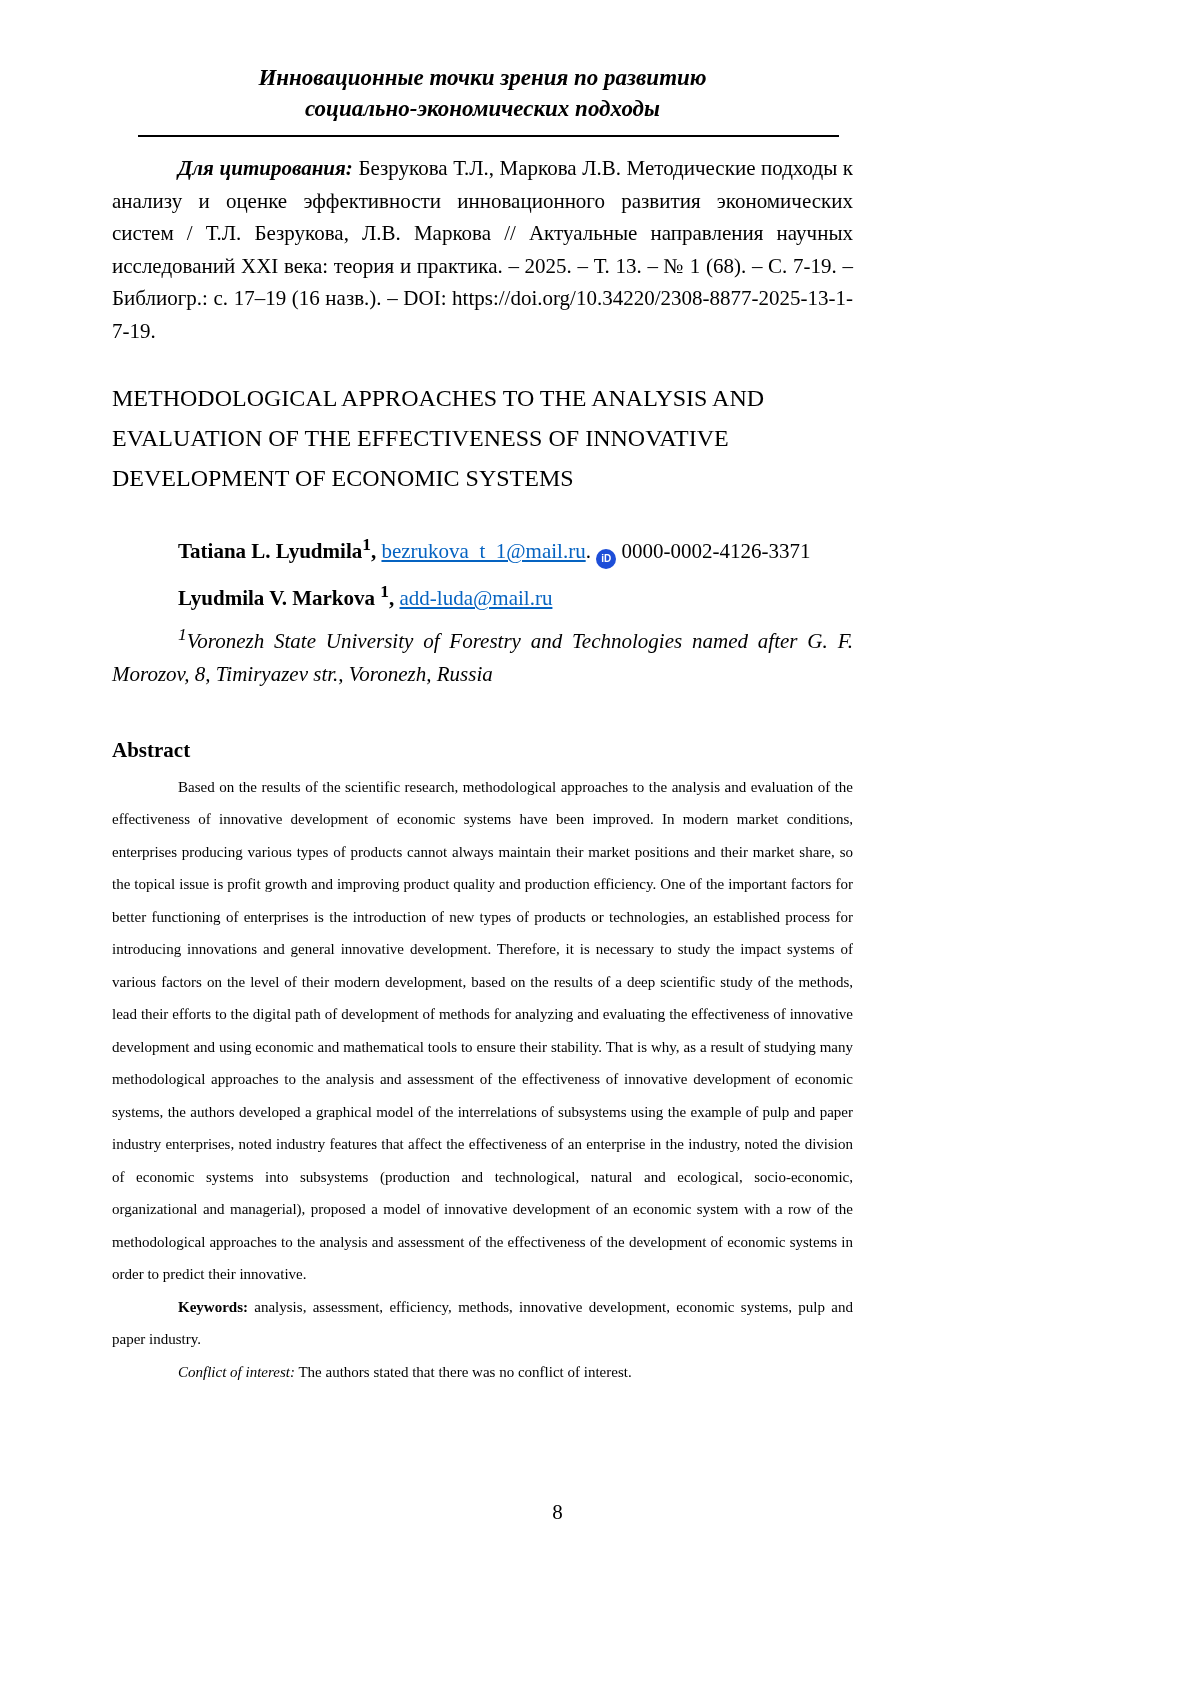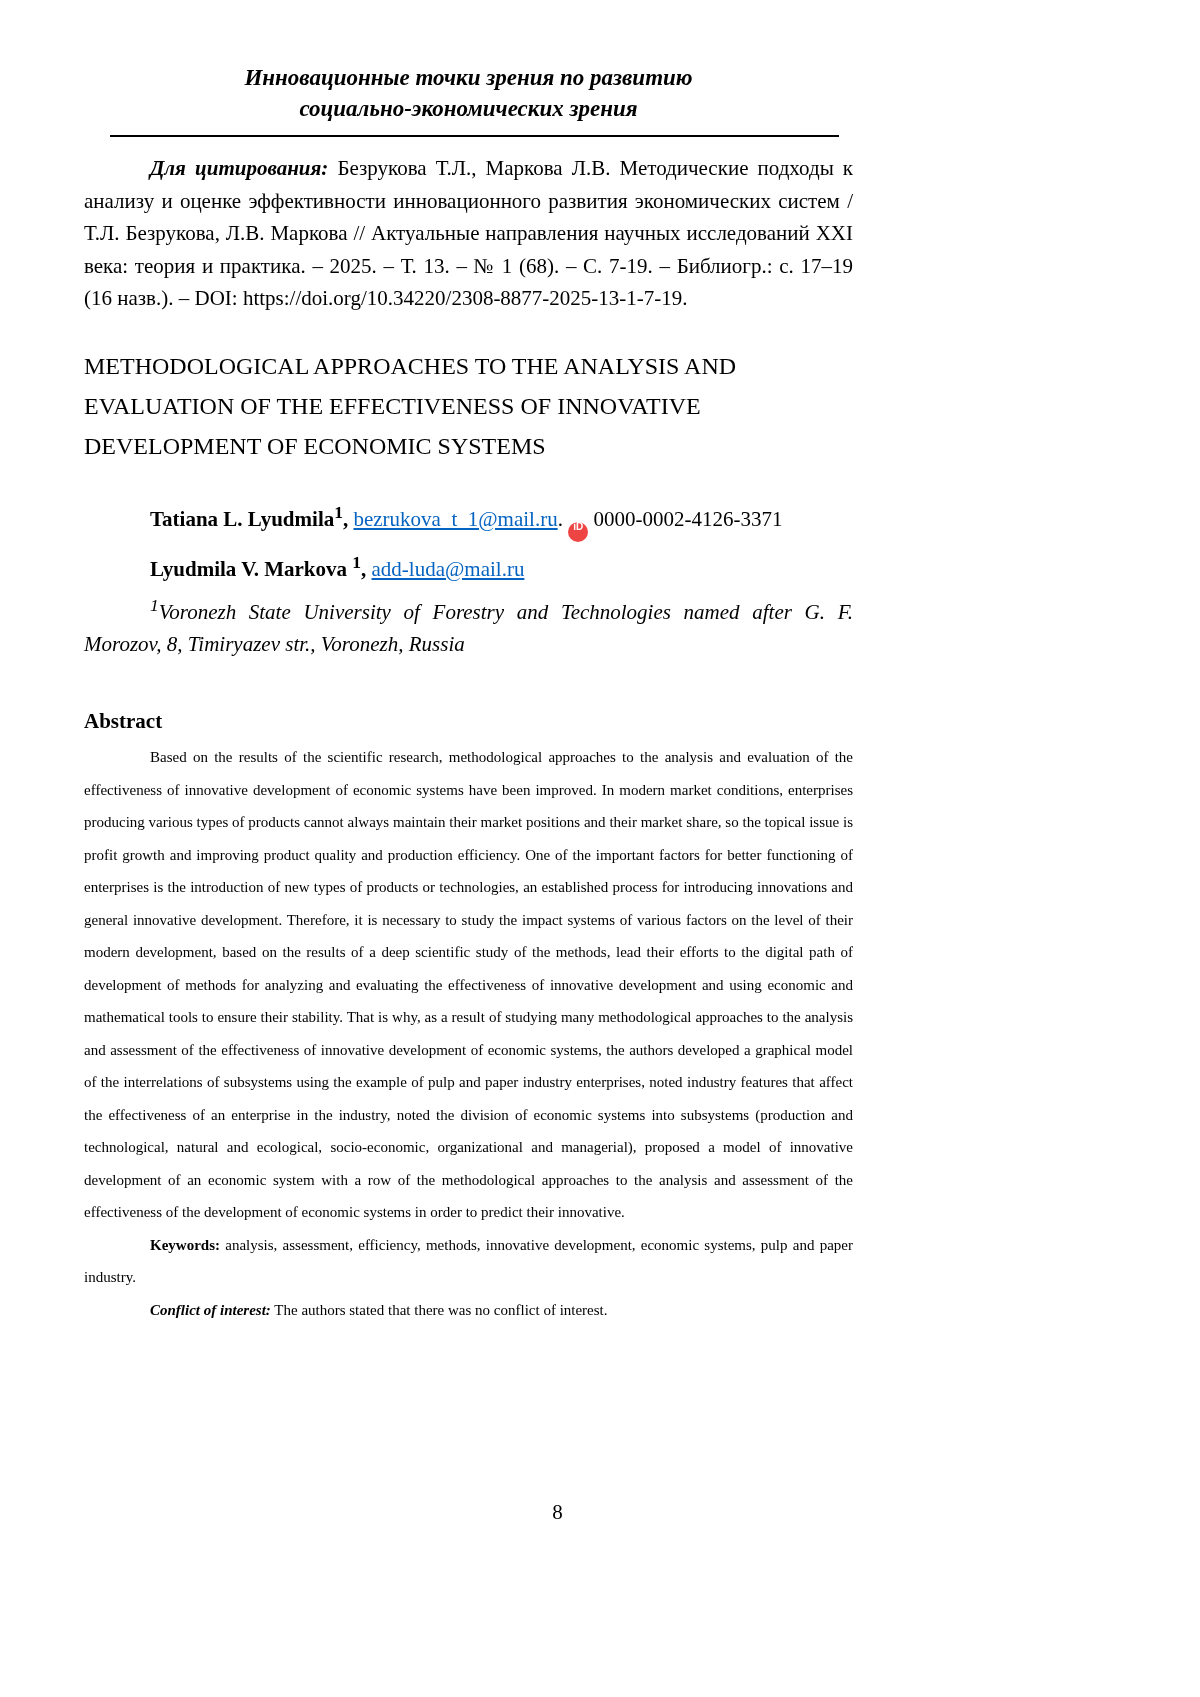--- a/index.html
+++ b/index.html
@@ -5,21 +5,21 @@
   * { box-sizing: border-box; }
   html, body { margin: 0; padding: 0; }
   body {
     width: 1200px; height: 1697px;
     background: #ffffff; color: #000000;
     font-family: "Liberation Serif", serif;
   }
   .page {
     position: relative;
     width: 1050px; height: 1697px;
-    padding: 62px 197px 0 84px;
+    padding: 62px 197px 0 112px;
   }
   p { margin: 0; }
 
   .journal-header {
     text-align: center;
     font-weight: bold;
     font-style: italic;
     font-size: 23px;
     line-height: 31px;
   }
@@ -55,22 +55,22 @@
   .author-name sup { font-weight: bold; }
   .email-link {
     color: #0563C1;
     text-decoration: underline;
     cursor: pointer;
   }
   .orcid-badge {
     display: inline-flex;
     width: 20px; height: 20px;
     border-radius: 50%;
-    background: #ef4444;
-    align-items: flex-start;
+    background: #1d4ed8;
+    align-items: center;
     justify-content: center;
     vertical-align: -4px;
   }
   .orcid-badge .orcid-glyph {
     color: #ffffff;
     font-family: "Liberation Sans", sans-serif;
     font-size: 10px;
     font-weight: bold;
     line-height: 1;
   }
@@ -92,39 +92,39 @@
   }
 
   .body-par {
     font-size: 15px;
     line-height: 32.5px;
     text-align: justify;
     text-indent: 66px;
   }
   .abstract-text { margin-top: 4px; }
   .kw-label { font-weight: bold; }
-  .ci-label { font-weight: bold; font-style: italic; }
+  .ci-label { font-weight: normal; font-style: italic; }
 
   .page-footer {
     position: absolute;
     top: 1500px;
     left: 112px;
     width: 891px;
     text-align: center;
     font-size: 21px;
   }
 </style>
 </head>
 <body>
 
 <div class="page">
 
   <div class="journal-header">
     <div>Инновационные точки зрения по развитию</div>
-    <div>социально-экономических зрения</div>
+    <div>социально-экономических подходы</div>
   </div>
   <div class="header-rule"></div>
 
   <p class="citation"><span class="lbl-bi">Для цитирования:</span>
     <span>Безрукова Т.Л., Маркова Л.В. Методические подходы к анализу и оценке эффективности инновационного развития экономических систем / Т.Л. Безрукова, Л.В. Маркова // Актуальные направления научных исследований XXI века: теория и практика. – 2025. – Т. 13. – № 1 (68). – С. 7-19. – Библиогр.: с. 17–19 (16 назв.). – DOI: https://doi.org/10.34220/2308-8877-2025-13-1-7-19.</span></p>
 
   <div class="title">METHODOLOGICAL APPROACHES TO THE ANALYSIS AND EVALUATION OF THE EFFECTIVENESS OF INNOVATIVE DEVELOPMENT OF ECONOMIC SYSTEMS</div>
 
   <div class="authors">
     <p class="author-line"><span class="author-name"><span>Tatiana L. Lyudmila</span><sup>1</sup><span>,</span></span>

